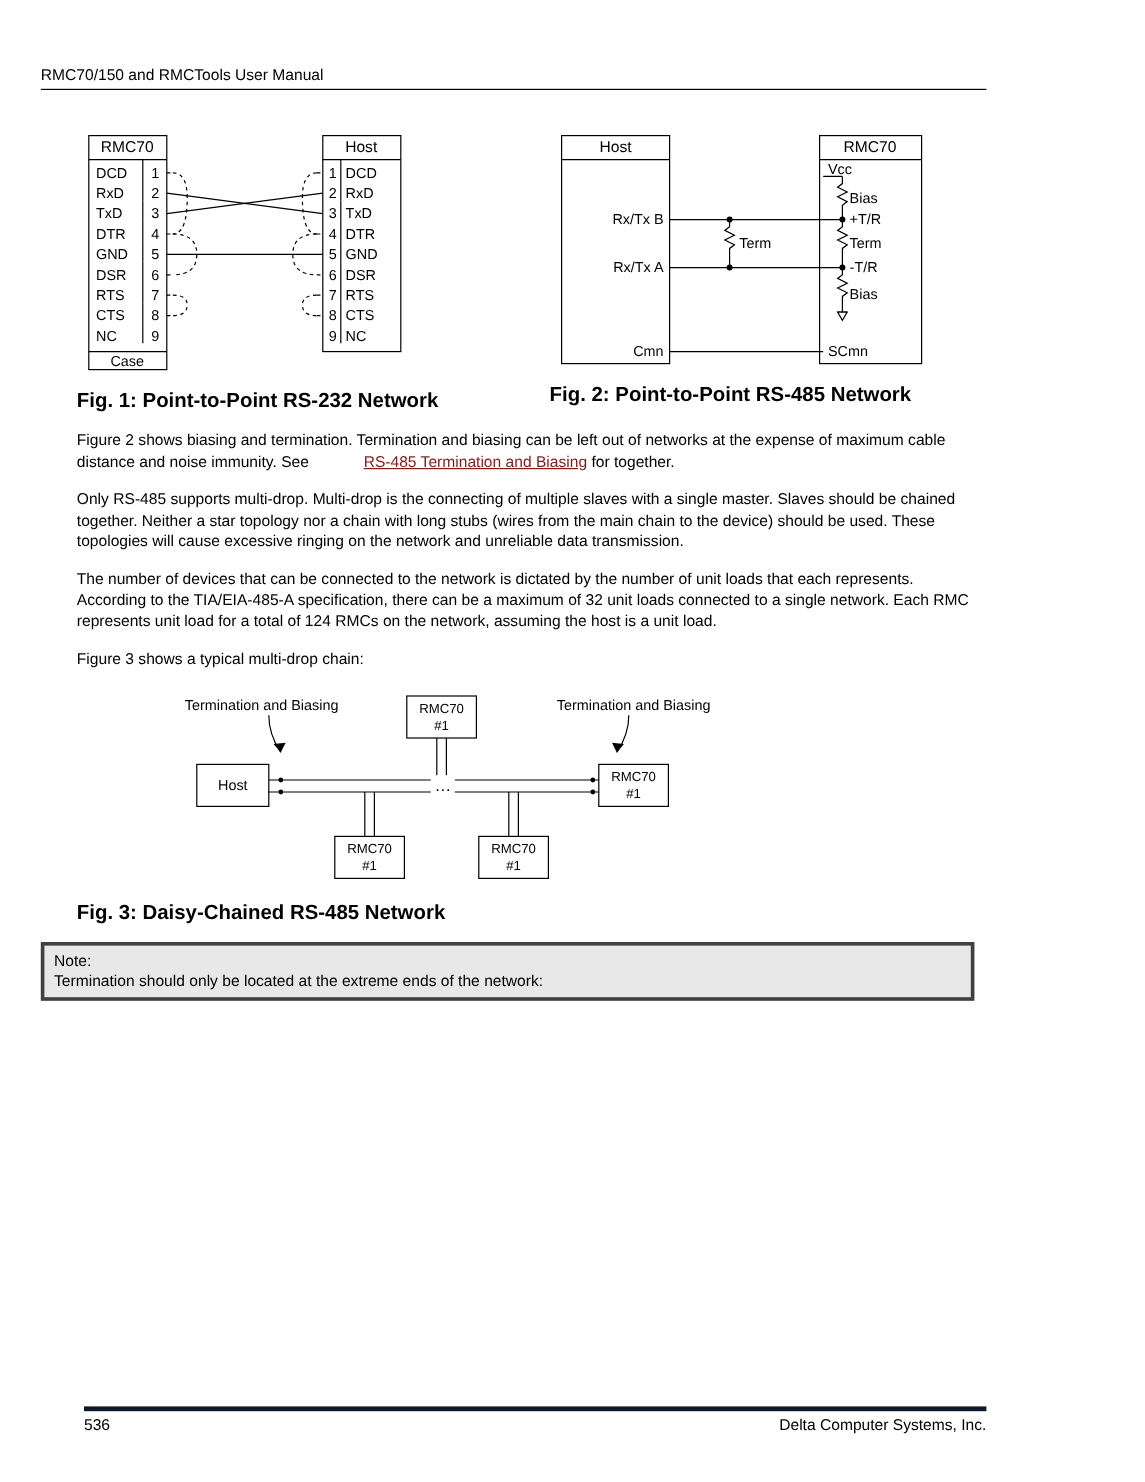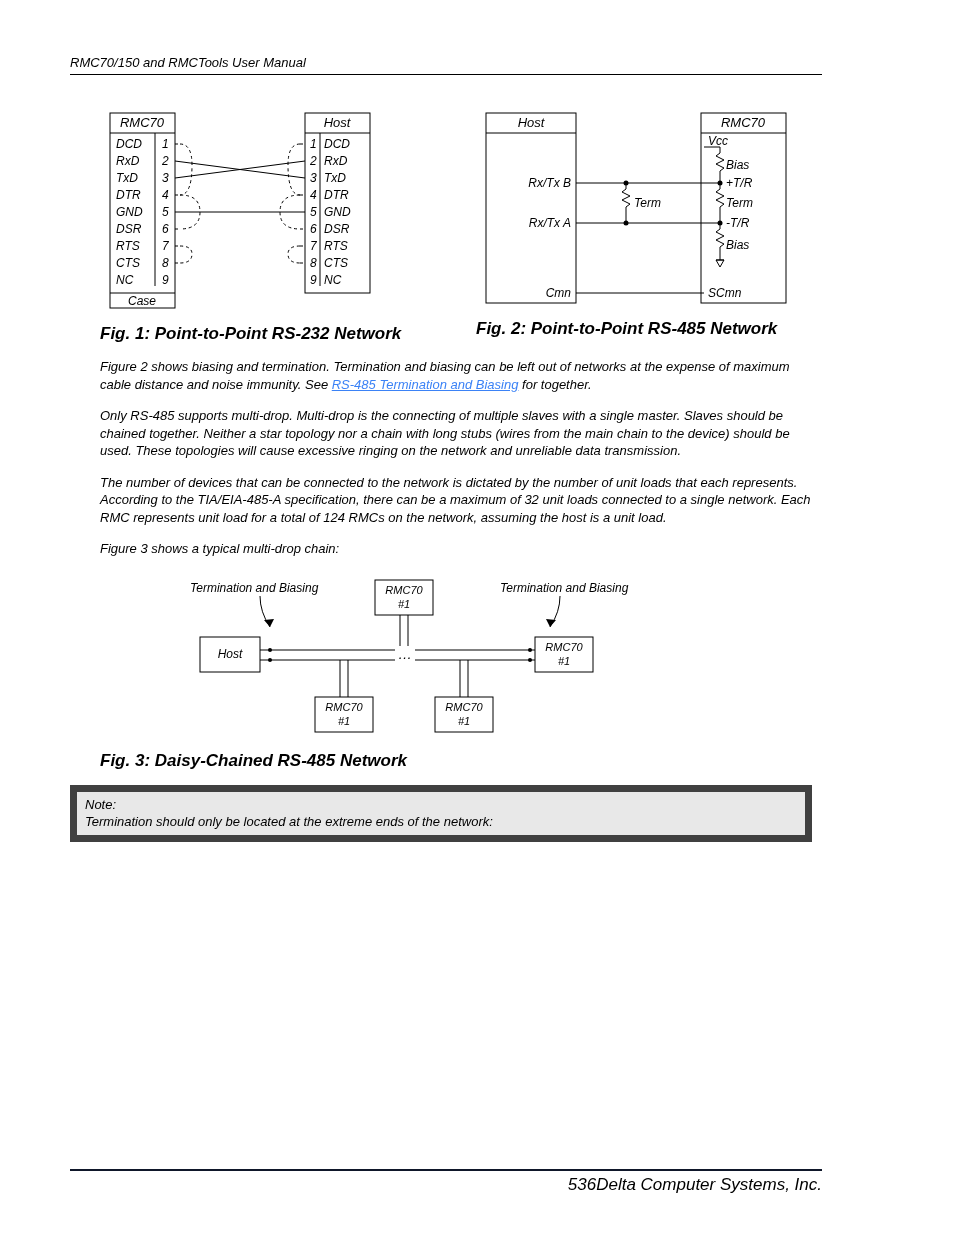--- a/index.html
+++ b/index.html
@@ -7,23 +7,22 @@
     font-size: 13px;
     color: #000;
     background: #fff;
     margin: 0;
     padding: 0;
   }
   .page {
     width: 892px;
     min-height: 1235px;
     box-sizing: border-box;
-    padding: 55px 70px 40px 70px;
+    padding: 55px 70px 40px 34px;
     position: relative;
-    font-style: italic;
   }
   .header-line {
     border-bottom: 1px solid #000;
     padding-bottom: 4px;
     margin-bottom: 30px;
     font-size: 13px;
   }
   .content-inner {
     margin-left: 30px;
     margin-right: 10px;
@@ -41,46 +40,47 @@
     font-weight: bold;
     font-size: 17px;
     margin-top: 6px;
   }
   .para {
     margin: 14px 0;
     line-height: 1.35;
   }
   .link {
     text-decoration: underline;
-    color: #3b82f6;
+    color: #7f1d1d;
     cursor: pointer;
+    margin-left: 42px;
   }
   h4.section {
     font-size: 14px;
     font-weight: bold;
     margin: 18px 0 8px 0;
   }
   .note-box {
-    border: 7px solid #404040;
+    border: 3px solid #404040;
     background: #e8e8e8;
     padding: 4px 8px;
     margin: 14px 0 14px -30px;
     font-size: 13px;
     line-height: 1.35;
   }
   .footer {
     position: absolute;
     bottom: 40px;
     left: 70px;
     right: 70px;
-    border-top: 2px solid #0f172a;
+    border-top: 4px solid #0f172a;
     padding-top: 4px;
     display: flex;
-    justify-content: flex-end;
-    font-size: 17px;
+    justify-content: space-between;
+    font-size: 13px;
   }
   
   .diagram {
     font-family: Arial, sans-serif;
     font-size: 12px;
   }
   svg text { font-family: Arial, sans-serif; }
 </style>
 </head>
 <body>

